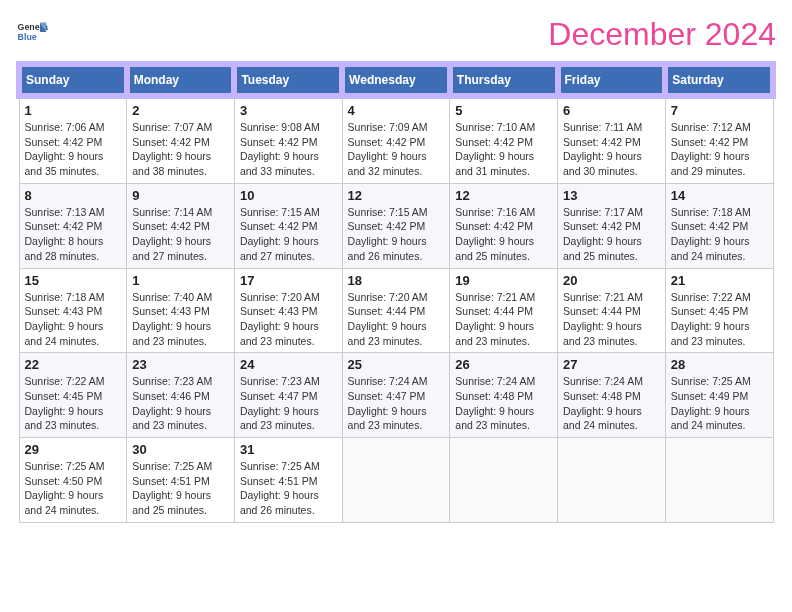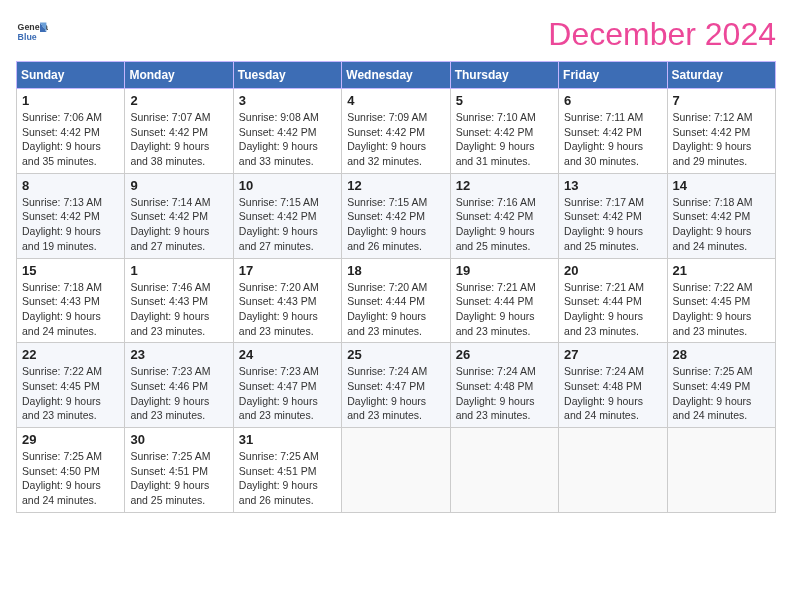--- a/index.html
+++ b/index.html
@@ -42,21 +42,21 @@
       border-collapse: collapse;
       font-size: 10.5px;
     }
     .calendar th {
       background: #3d6db5;
       color: #fff;
       padding: 6px 4px;
       text-align: left;
       font-weight: bold;
       font-size: 12px;
-      border: 1px solid #c4b5fd;
+      border: 6px solid #c4b5fd;
     }
     .calendar td {
       border: 1px solid #ccc;
       vertical-align: top;
       padding: 4px 5px;
       width: calc(100% / 7);
       min-height: 70px;
       background: #fff;
     }
     .calendar tr:nth-child(even) td {
@@ -164,21 +164,21 @@
           <span>Daylight: 9 hours and 29 minutes.</span>
         </div>
       </td>
       </tr>
       <tr>
         <td>
         <span class="day-number">8</span>
         <div class="day-info">
           <span>Sunrise: 7:13 AM</span><br>
           <span>Sunset: 4:42 PM</span><br>
-          <span>Daylight: 9 hours and 19 minutes.</span>
+          <span>Daylight: 8 hours and 28 minutes.</span>
         </div>
       </td>
         <td>
         <span class="day-number">9</span>
         <div class="day-info">
           <span>Sunrise: 7:14 AM</span><br>
           <span>Sunset: 4:42 PM</span><br>
           <span>Daylight: 9 hours and 27 minutes.</span>
         </div>
       </td>
@@ -228,21 +228,21 @@
         <span class="day-number">15</span>
         <div class="day-info">
           <span>Sunrise: 7:18 AM</span><br>
           <span>Sunset: 4:43 PM</span><br>
           <span>Daylight: 9 hours and 24 minutes.</span>
         </div>
       </td>
         <td>
         <span class="day-number">1</span>
         <div class="day-info">
-          <span>Sunrise: 7:46 AM</span><br>
+          <span>Sunrise: 7:40 AM</span><br>
           <span>Sunset: 4:43 PM</span><br>
           <span>Daylight: 9 hours and 23 minutes.</span>
         </div>
       </td>
         <td>
         <span class="day-number">17</span>
         <div class="day-info">
           <span>Sunrise: 7:20 AM</span><br>
           <span>Sunset: 4:43 PM</span><br>
           <span>Daylight: 9 hours and 23 minutes.</span>

